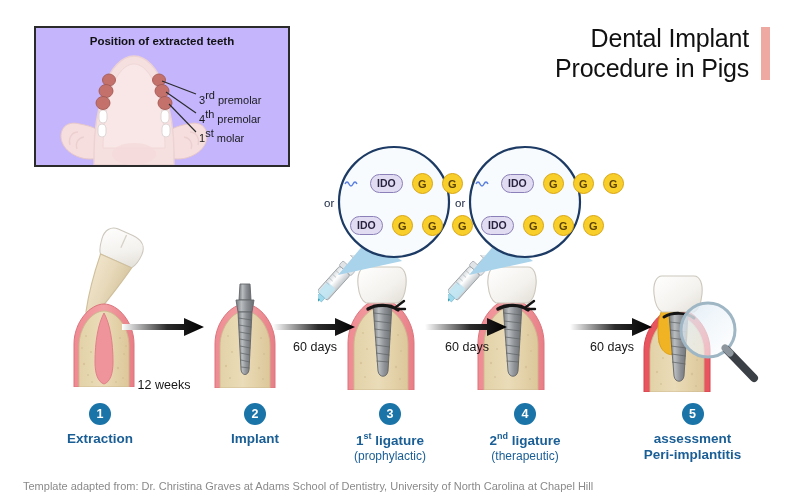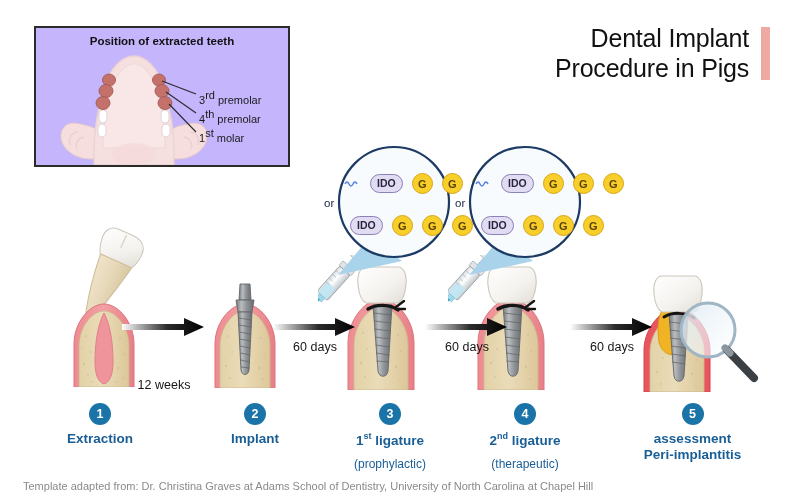--- a/index.html
+++ b/index.html
@@ -24,21 +24,21 @@
   #lbl-3pm{left:163px;top:61px;}
   #lbl-4pm{left:163px;top:80px;}
   #lbl-1m{left:163px;top:99px;}
 
   
   .step{position:absolute;text-align:center;}
   .step-num{width:22px;height:22px;border-radius:50%;background:#1b74a8;color:#fff;font-size:12.5px;font-weight:bold;
             display:flex;align-items:center;justify-content:center;margin:0 auto 6px auto;}
   .step-label{font-size:13.5px;font-weight:bold;color:#1a5e96;line-height:1.22;white-space:nowrap;text-align:center;}
   .step-label sup{font-size:9px;vertical-align:super;}
-  .step-sub{font-size:12px;font-weight:normal;color:#1a5e96;line-height:1.25;white-space:nowrap;margin-top:8px;}
+  .step-sub{font-size:12px;font-weight:normal;color:#1a5e96;line-height:1.25;white-space:nowrap;}
 
   .art{position:absolute;}
 
   
   .arrow{position:absolute;}
   .arrow-cap{position:absolute;font-size:12.5px;color:#161616;white-space:nowrap;text-align:center;}
 
   
   .callout{position:absolute;}
   .cap{position:absolute;display:flex;align-items:center;gap:12px;}

